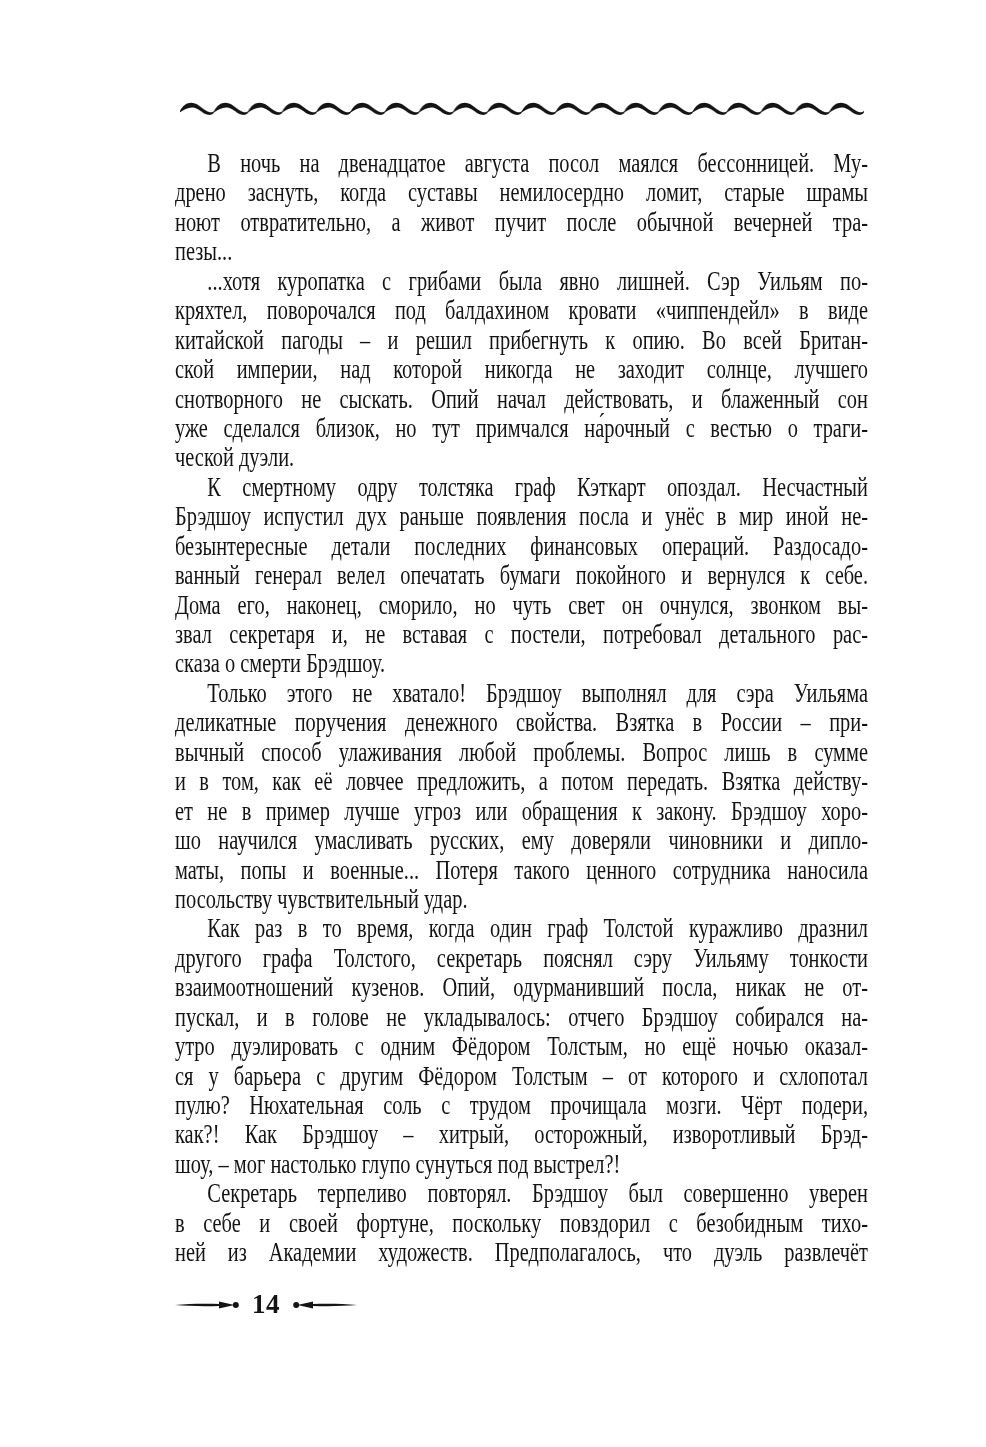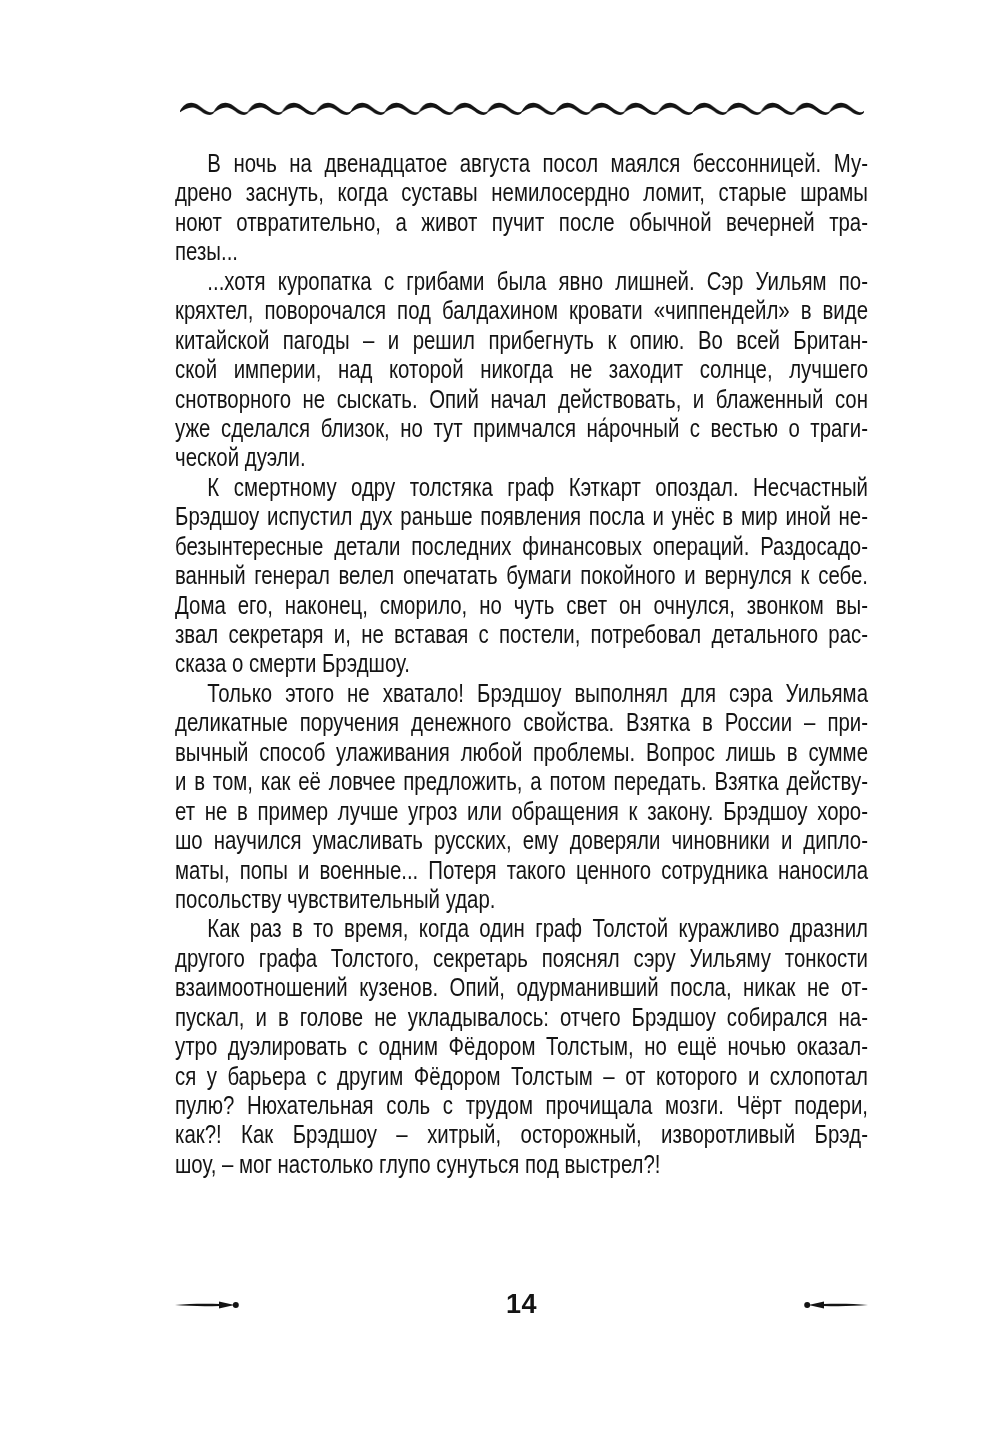--- a/index.html
+++ b/index.html
@@ -4,21 +4,21 @@
 <style>
   html, body {
     margin: 0; padding: 0;
     background: #ffffff;
   }
   .page {
     position: relative;
     width: 986px; height: 1447px;
     background: var(--paper, #ffffff);
     color: var(--ink, #141414);
-    font-family: Liberation Sans, sans-serif;
+    font-family: Liberation Serif, serif;
     overflow: hidden;
     border-radius: 18px;
   }
   .ornament {
     position: absolute;
     left: 180px; top: 101px;
     width: 684px; height: 18px;
     color: var(--ink, #141414);
     display: block;
   }
@@ -40,21 +40,21 @@
     white-space: normal;
   }
   .line.first { text-indent: 42px; }
   .line.endline { text-align: left; text-align-last: left; }
   .footer {
     position: absolute;
     left: 175px; top: 1291px;
     width: 693px;
     display: flex;
     align-items: center;
-    justify-content: space-between;
+    justify-content: flex-start;
     gap: 11px;
   }
   .page-number {
     font-size: 27px;
     font-weight: bold;
     line-height: 1;
     letter-spacing: 0.5px;
     color: var(--ink, #141414);
   }
   .flourish {
@@ -117,20 +117,25 @@
         <div class="line first">Как раз в то время, когда один граф Толстой куражливо дразнил</div>
         <div class="line">другого графа Толстого, секретарь пояснял сэру Уильяму тонкости</div>
         <div class="line">взаимоотношений кузенов. Опий, одурманивший посла, никак не от-</div>
         <div class="line">пускал, и в голове не укладывалось: отчего Брэдшоу собирался на-</div>
         <div class="line">утро дуэлировать с одним Фёдором Толстым, но ещё ночью оказал-</div>
         <div class="line">ся у барьера с другим Фёдором Толстым – от которого и схлопотал</div>
         <div class="line">пулю? Нюхательная соль с трудом прочищала мозги. Чёрт подери,</div>
         <div class="line">как?! Как Брэдшоу – хитрый, осторожный, изворотливый Брэд-</div>
         <div class="line endline">шоу, – мог настолько глупо сунуться под выстрел?!</div>
       </div>
+      <div class="para">
+        <div class="line first">Секретарь терпеливо повторял. Брэдшоу был совершенно уверен</div>
+        <div class="line">в себе и своей фортуне, поскольку повздорил с безобидным тихо-</div>
+        <div class="line">ней из Академии художеств. Предполагалось, что дуэль развлечёт</div>
+      </div>
     </div>
 
   <div class="footer">
     <svg class="flourish left" viewBox="0 0 66 14" aria-hidden="true">
       <path d="M0 7 C14 5.9 28 5.5 45 6.1 L45 7.9 C28 8.5 14 8.1 0 7 Z" fill="currentColor"></path>
       <path d="M44 3.4 L59.5 7 L44 10.6 Z" fill="currentColor"></path>
       <circle cx="60.8" cy="7" r="3" fill="currentColor"></circle>
     </svg>
     <div class="page-number">14</div>
     <svg class="flourish right" viewBox="0 0 66 14" aria-hidden="true">

